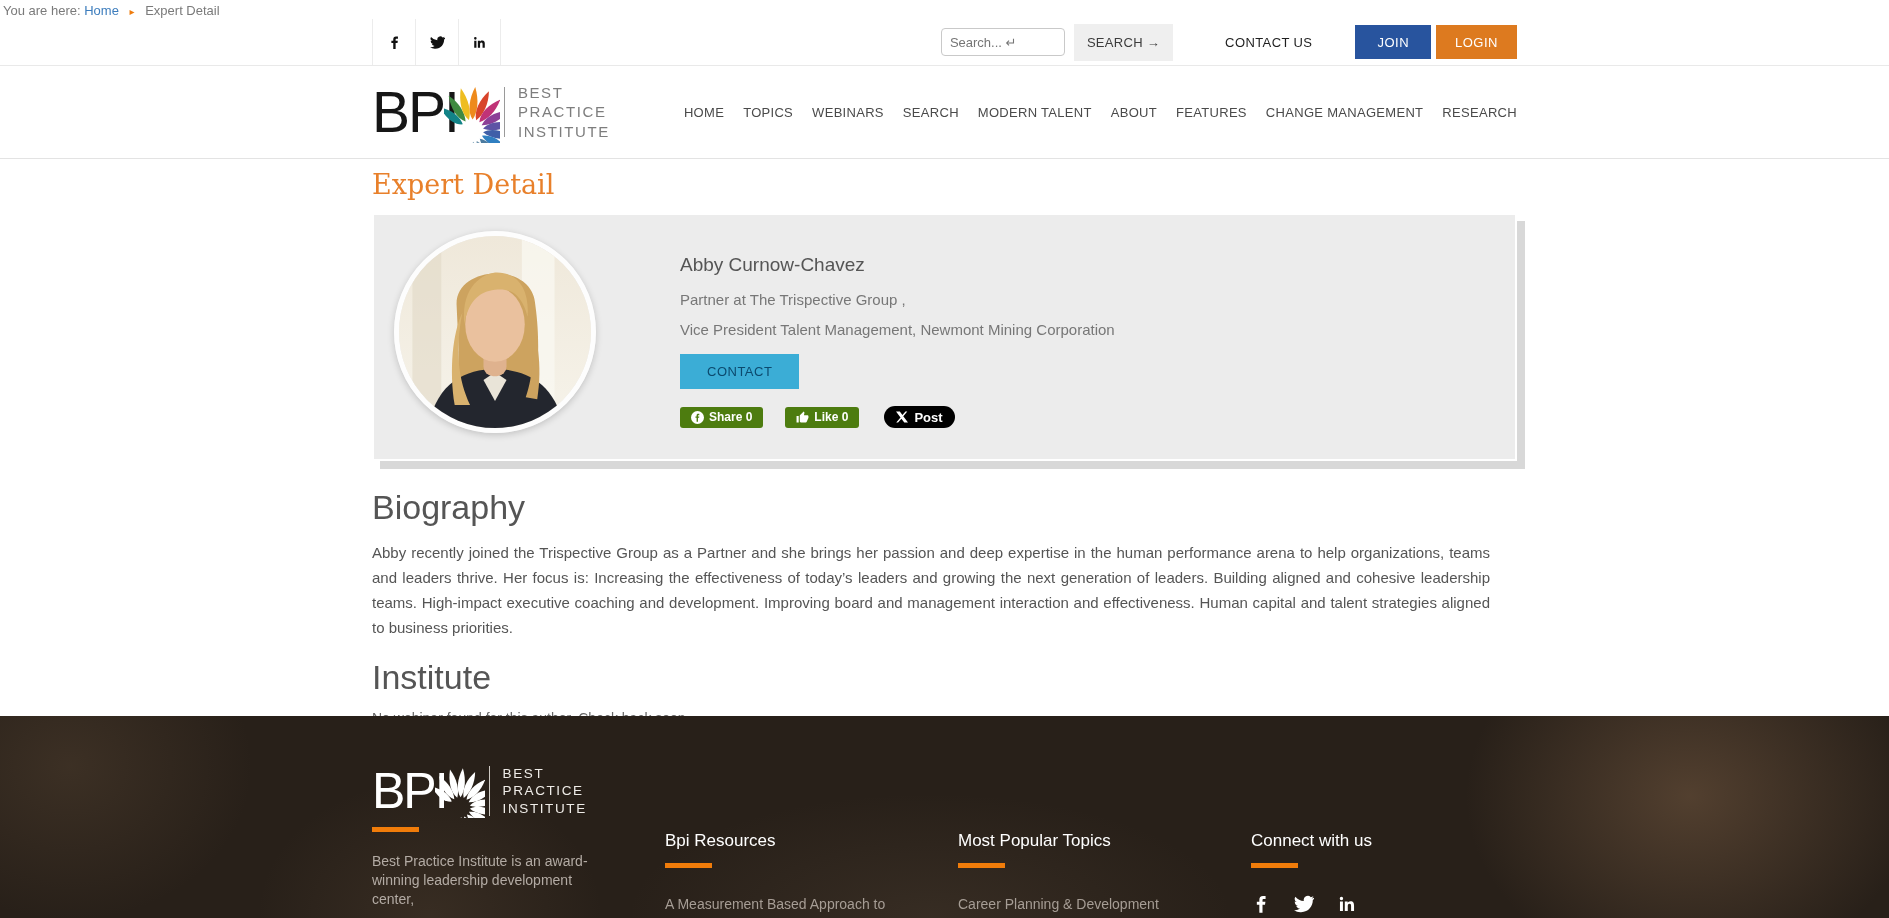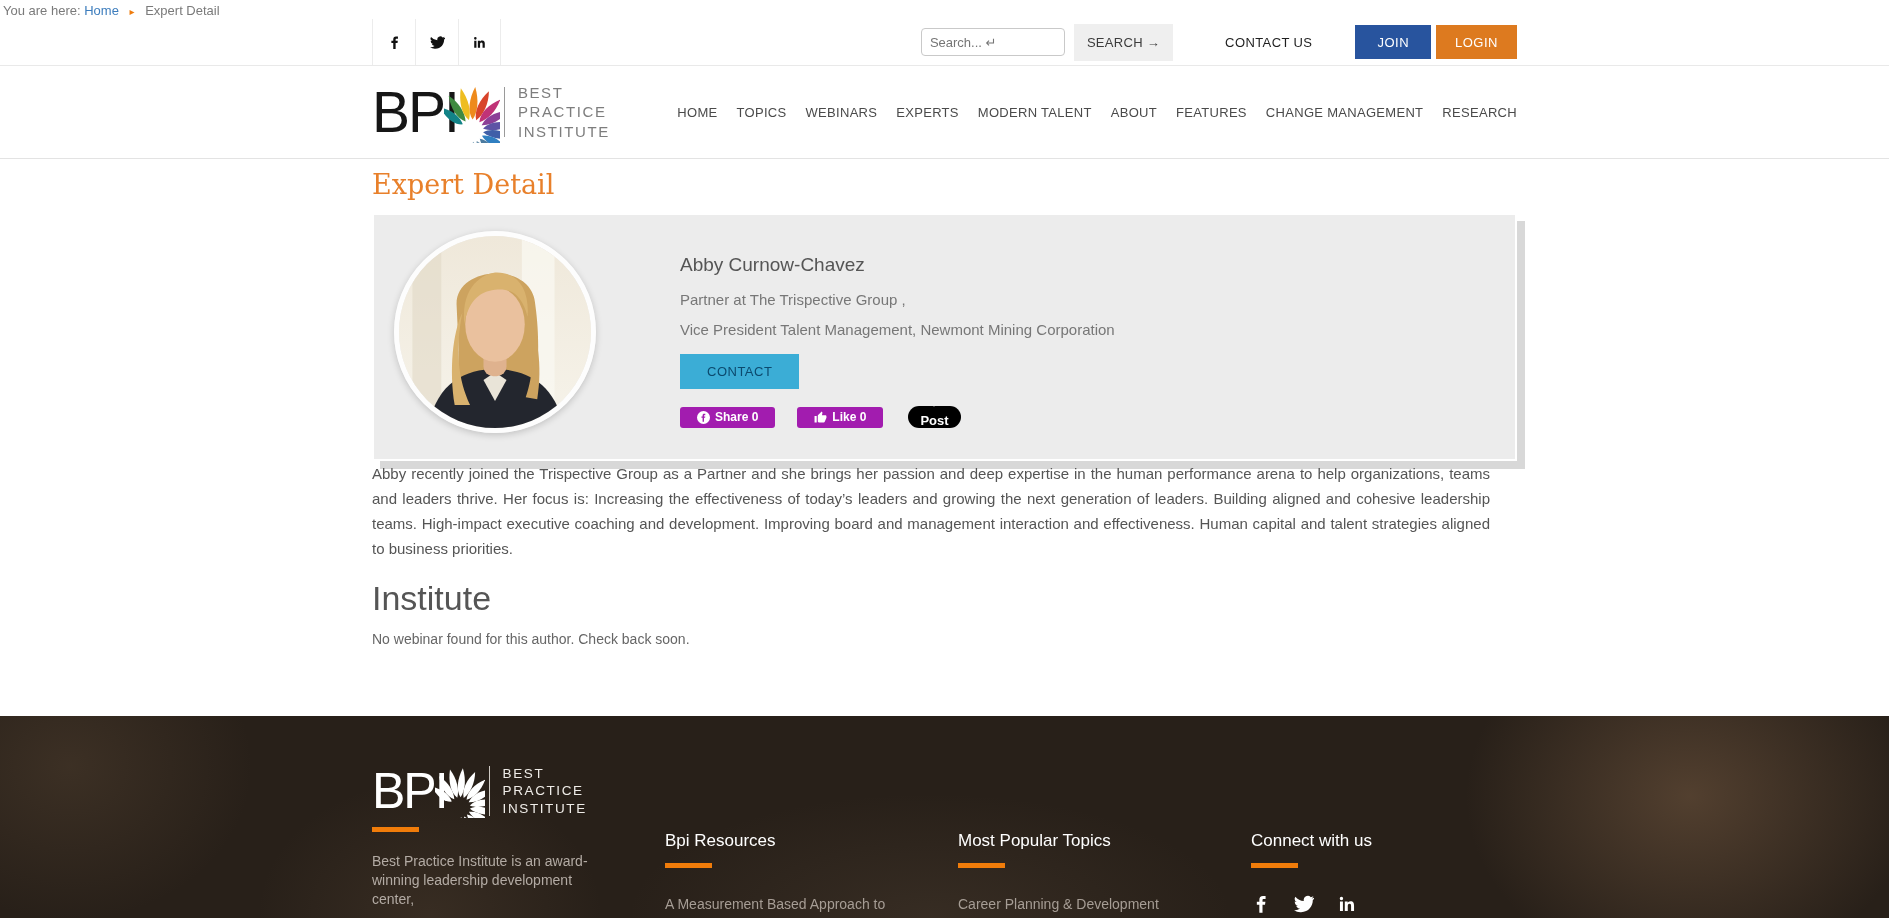--- a/index.html
+++ b/index.html
@@ -15,21 +15,21 @@
   .topbar { border-bottom:1px solid #e9e9e9; }
   .topbar-inner { width:1145px; margin:0 auto; height:46px;
                   display:flex; justify-content:space-between; align-items:stretch; }
   .social-group { display:flex; }
   .social-cell { width:43px; display:flex; align-items:center; justify-content:center;
                  border-left:1px solid #ececec; cursor:pointer; }
   .social-cell:last-child { border-right:1px solid #ececec; }
   .social-cell svg { width:15px; height:15px; fill:#111; }
 
   .topbar-right { display:flex; align-items:center; }
-  .search-input { width:144px; height:28px; border:1px solid #c9c9c9; border-radius:4px;
+  .search-input { width:124px; height:28px; border:1px solid #c9c9c9; border-radius:4px;
                   padding:0 8px; font-size:13px; color:#666; outline:none;
                   font-family:"Liberation Sans",sans-serif; }
   .search-btn { height:37px; background:#efefef; border:0; font-size:13px; color:#3c3c3c;
                 padding:0 13px; margin-left:9px; cursor:pointer; letter-spacing:.3px;
                 font-family:"Liberation Sans",sans-serif; }
   .contact-us { margin:0 43px 0 52px; font-size:13px; color:#1f1f1f; cursor:pointer; letter-spacing:.4px; }
   .pill-btn { height:34px; border:0; color:#fff; font-size:13px; letter-spacing:.5px;
               cursor:pointer; font-family:"Liberation Sans",sans-serif; }
   .join-btn { background:#28549e; padding:0 22px; margin-right:5px; }
   .login-btn { background:#dd7a1f; padding:0 19px; }
@@ -67,30 +67,30 @@
   .avatar-wrap { width:202px; height:202px; border-radius:50%; overflow:hidden;
                  border:5px solid #fdfdfd; box-shadow:0 2px 7px rgba(0,0,0,.18); flex:none; }
   .avatar-wrap svg { display:block; width:100%; height:100%; }
   .expert-info { padding-top:23px; }
   .expert-name { font-size:19px; color:#555; font-weight:400; margin-bottom:15px; }
   .expert-role { font-size:15px; color:#777; margin-bottom:13px; }
   .contact-btn { background:#3badd6; color:#0c4a6e; border:0; font-size:13px; letter-spacing:.5px;
                  padding:10px 27px; cursor:pointer; margin:3px 0 17px;
                  font-family:"Liberation Sans",sans-serif; }
   .share-row { display:flex; align-items:center; }
-  .fb-btn { background:#a21caf; color:#fff; border:0; border-radius:3px; height:21px;
-            display:inline-flex; align-items:center; gap:5px; padding:0 17px;
+  .fb-btn { background:#4d7c0f; color:#fff; border:0; border-radius:3px; height:21px;
+            display:inline-flex; align-items:center; gap:5px; padding:0 11px;
             font-size:12px; font-weight:bold; cursor:pointer;
             font-family:"Liberation Sans",sans-serif; }
   .fb-btn + .fb-btn { margin-left:22px; }
   .fb-btn svg { width:13px; height:13px; fill:#fff; }
   .x-btn { background:#000; color:#fff; border:0; border-radius:11px; height:22px;
            display:inline-flex; align-items:center; gap:6px; padding:0 12px;
            font-size:13px; font-weight:bold; cursor:pointer; margin-left:25px;
-           font-family:"Liberation Sans",sans-serif;flex-direction:column; }
+           font-family:"Liberation Sans",sans-serif; }
   .x-btn svg { width:12px; height:12px; fill:#fff; }
 
   .section-title { font-size:34px; color:#555; font-weight:300; margin:27px 0 13px; }
   .bio-text { width:1118px; font-size:15px; color:#555; line-height:25px; text-align:justify; }
   .resources-title { margin-top:18px; }
   .resources-note { font-size:14px; color:#666; margin-top:4px; }
 
   
   .footer { position:absolute; left:0; top:716px; width:1889px; height:202px; overflow:hidden;
             background-color:#282019;
@@ -207,21 +207,21 @@
       <div class="logo-words">
         <div>BEST</div>
         <div>PRACTICE</div>
         <div>INSTITUTE</div>
       </div>
     </div>
     <nav class="main-nav">
       <span class="nav-item">HOME</span>
       <span class="nav-item">TOPICS</span>
       <span class="nav-item">WEBINARS</span>
-      <span class="nav-item">EXPERTS</span>
+      <span class="nav-item">SEARCH</span>
       <span class="nav-item">MODERN TALENT</span>
       <span class="nav-item">ABOUT</span>
       <span class="nav-item">FEATURES</span>
       <span class="nav-item">CHANGE MANAGEMENT</span>
       <span class="nav-item">RESEARCH</span>
     </nav>
   </div>
 </div>
 
 <div class="container">
@@ -271,20 +271,21 @@
         <button class="x-btn">
           <svg viewBox="0 0 24 24">
               <path d="M18.9 1.15h3.68l-8.04 9.19L24 22.85h-7.41l-5.8-7.58-6.64 7.58H.47l8.6-9.83L0 1.15h7.59l5.24 6.93 6.07-6.93z"></path>
             </svg>
           <span>Post</span>
         </button>
       </div>
     </div>
   </div>
 
+  <h2 class="section-title">Biography</h2>
   <p class="bio-text">Abby recently joined the Trispective Group as a Partner and she brings her passion and deep expertise in the human performance arena to help organizations, teams and leaders thrive. Her focus is: Increasing the effectiveness of today’s leaders and growing the next generation of leaders. Building aligned and cohesive leadership teams. High-impact executive coaching and development. Improving board and management interaction and effectiveness. Human capital and talent strategies aligned to business priorities.</p>
 
   <h2 class="section-title resources-title">Institute</h2>
   <p class="resources-note">No webinar found for this author. Check back soon.</p>
 </div>
 
 <div class="footer">
   <div class="footer-inner">
     <div class="fcol1">
       <div class="logo logo-white">

